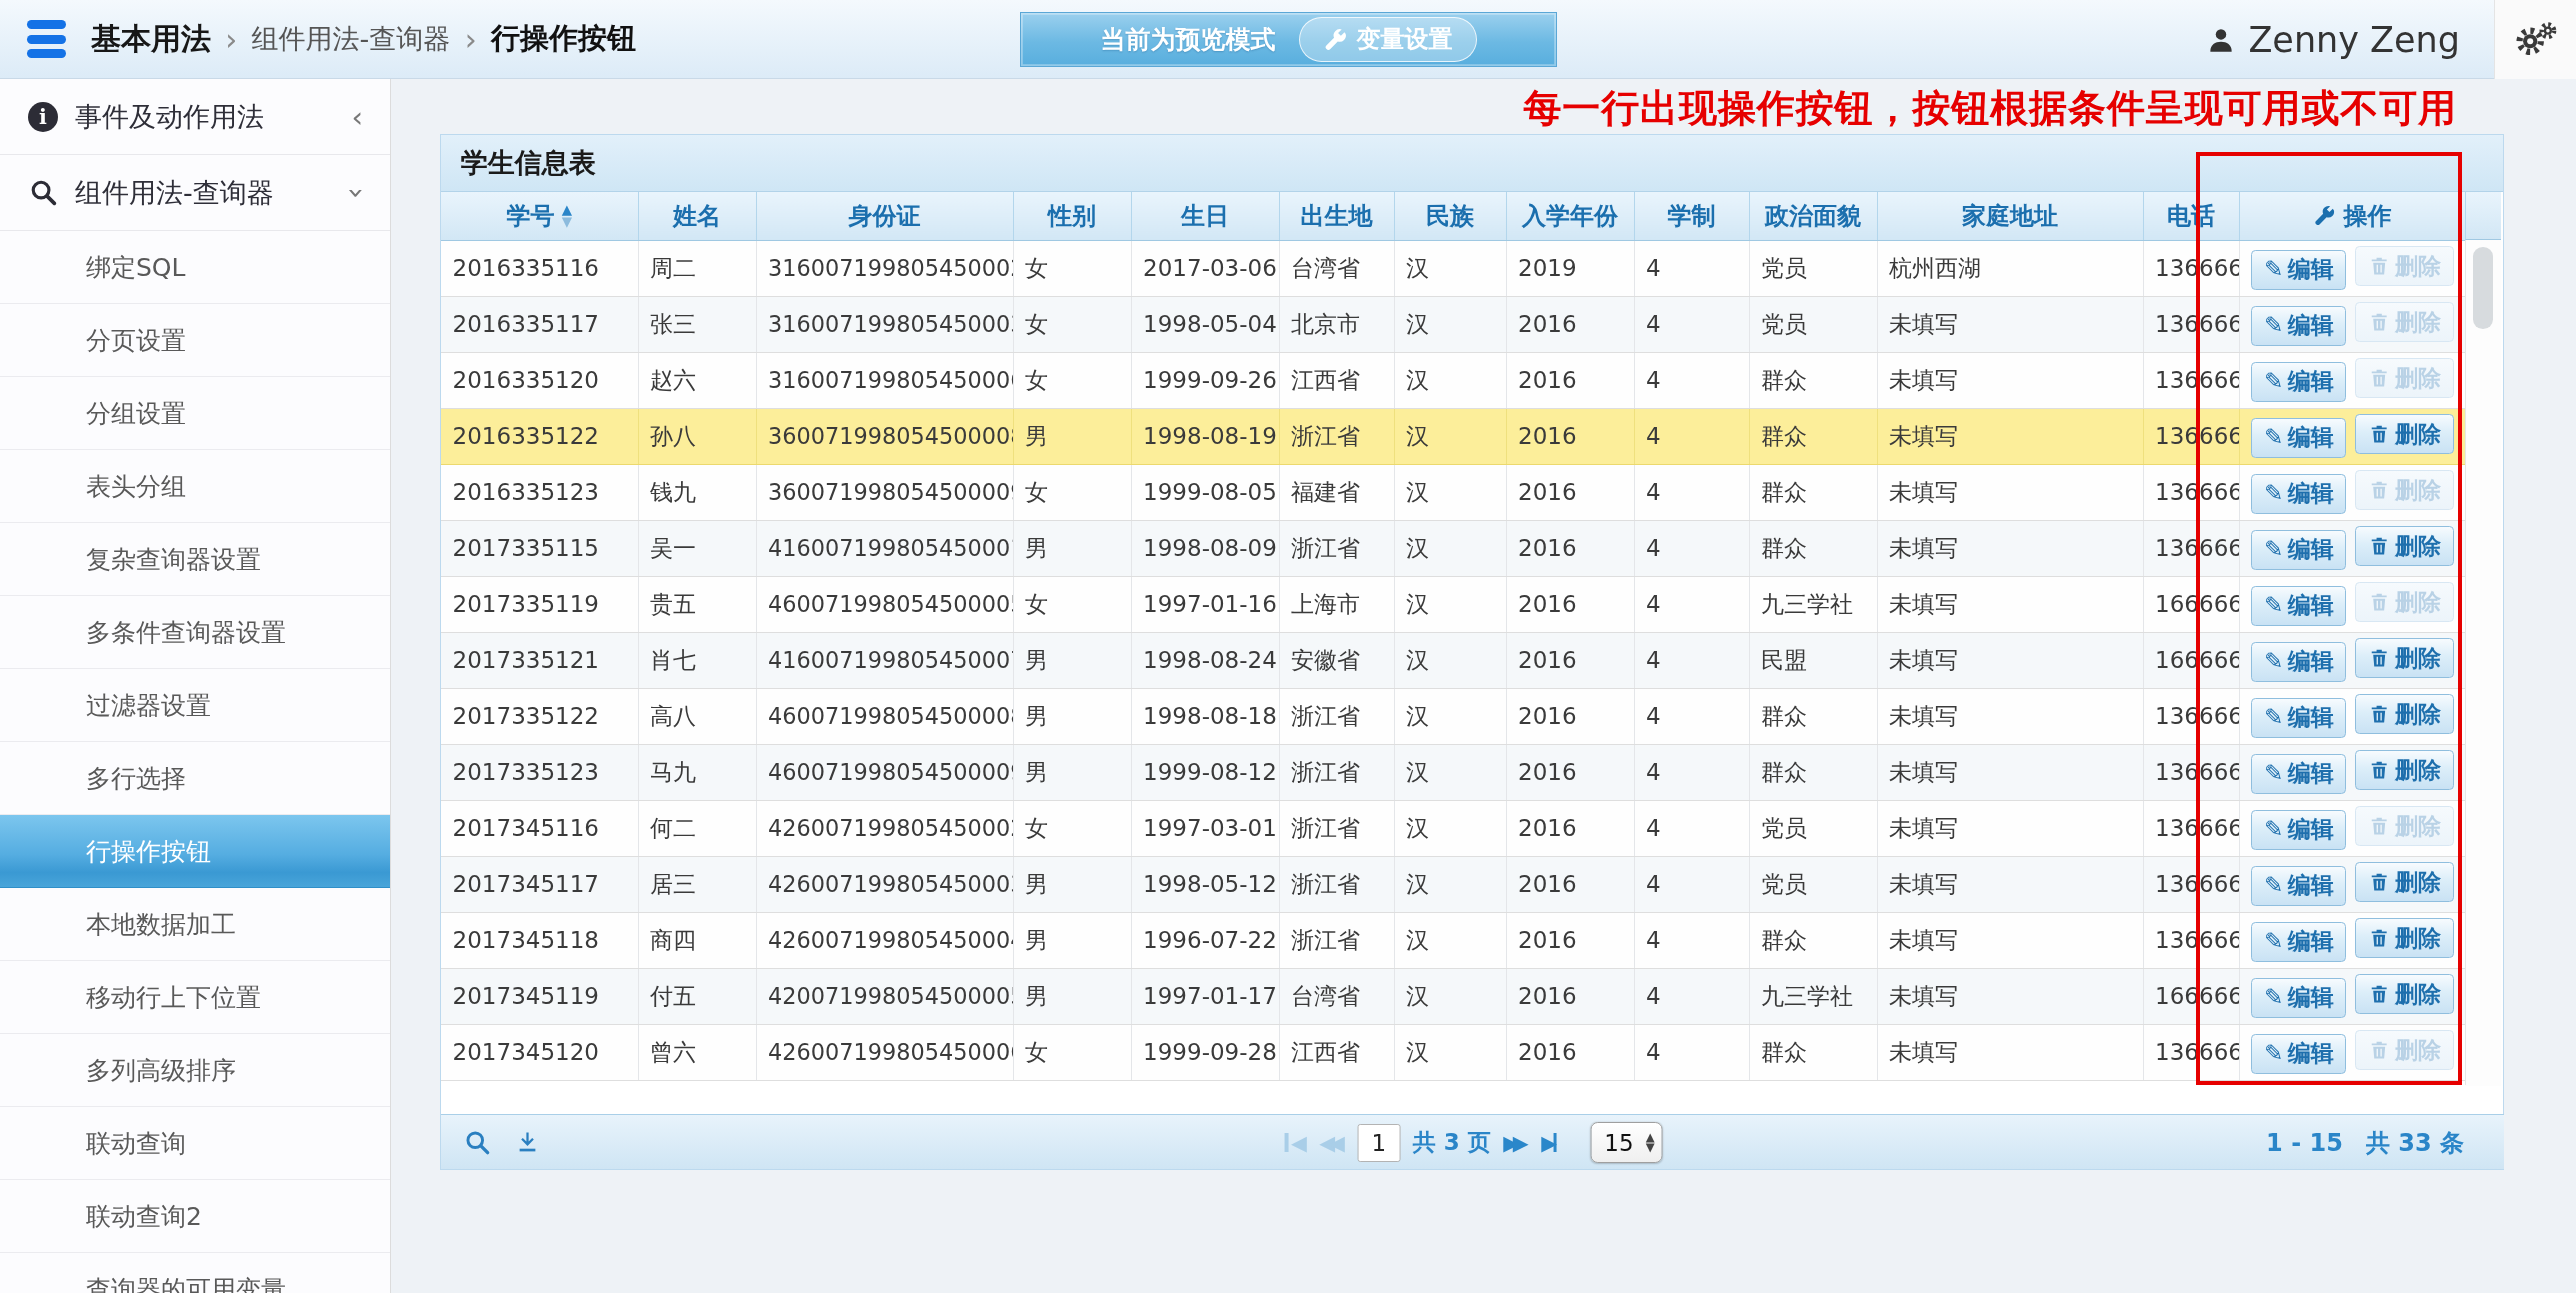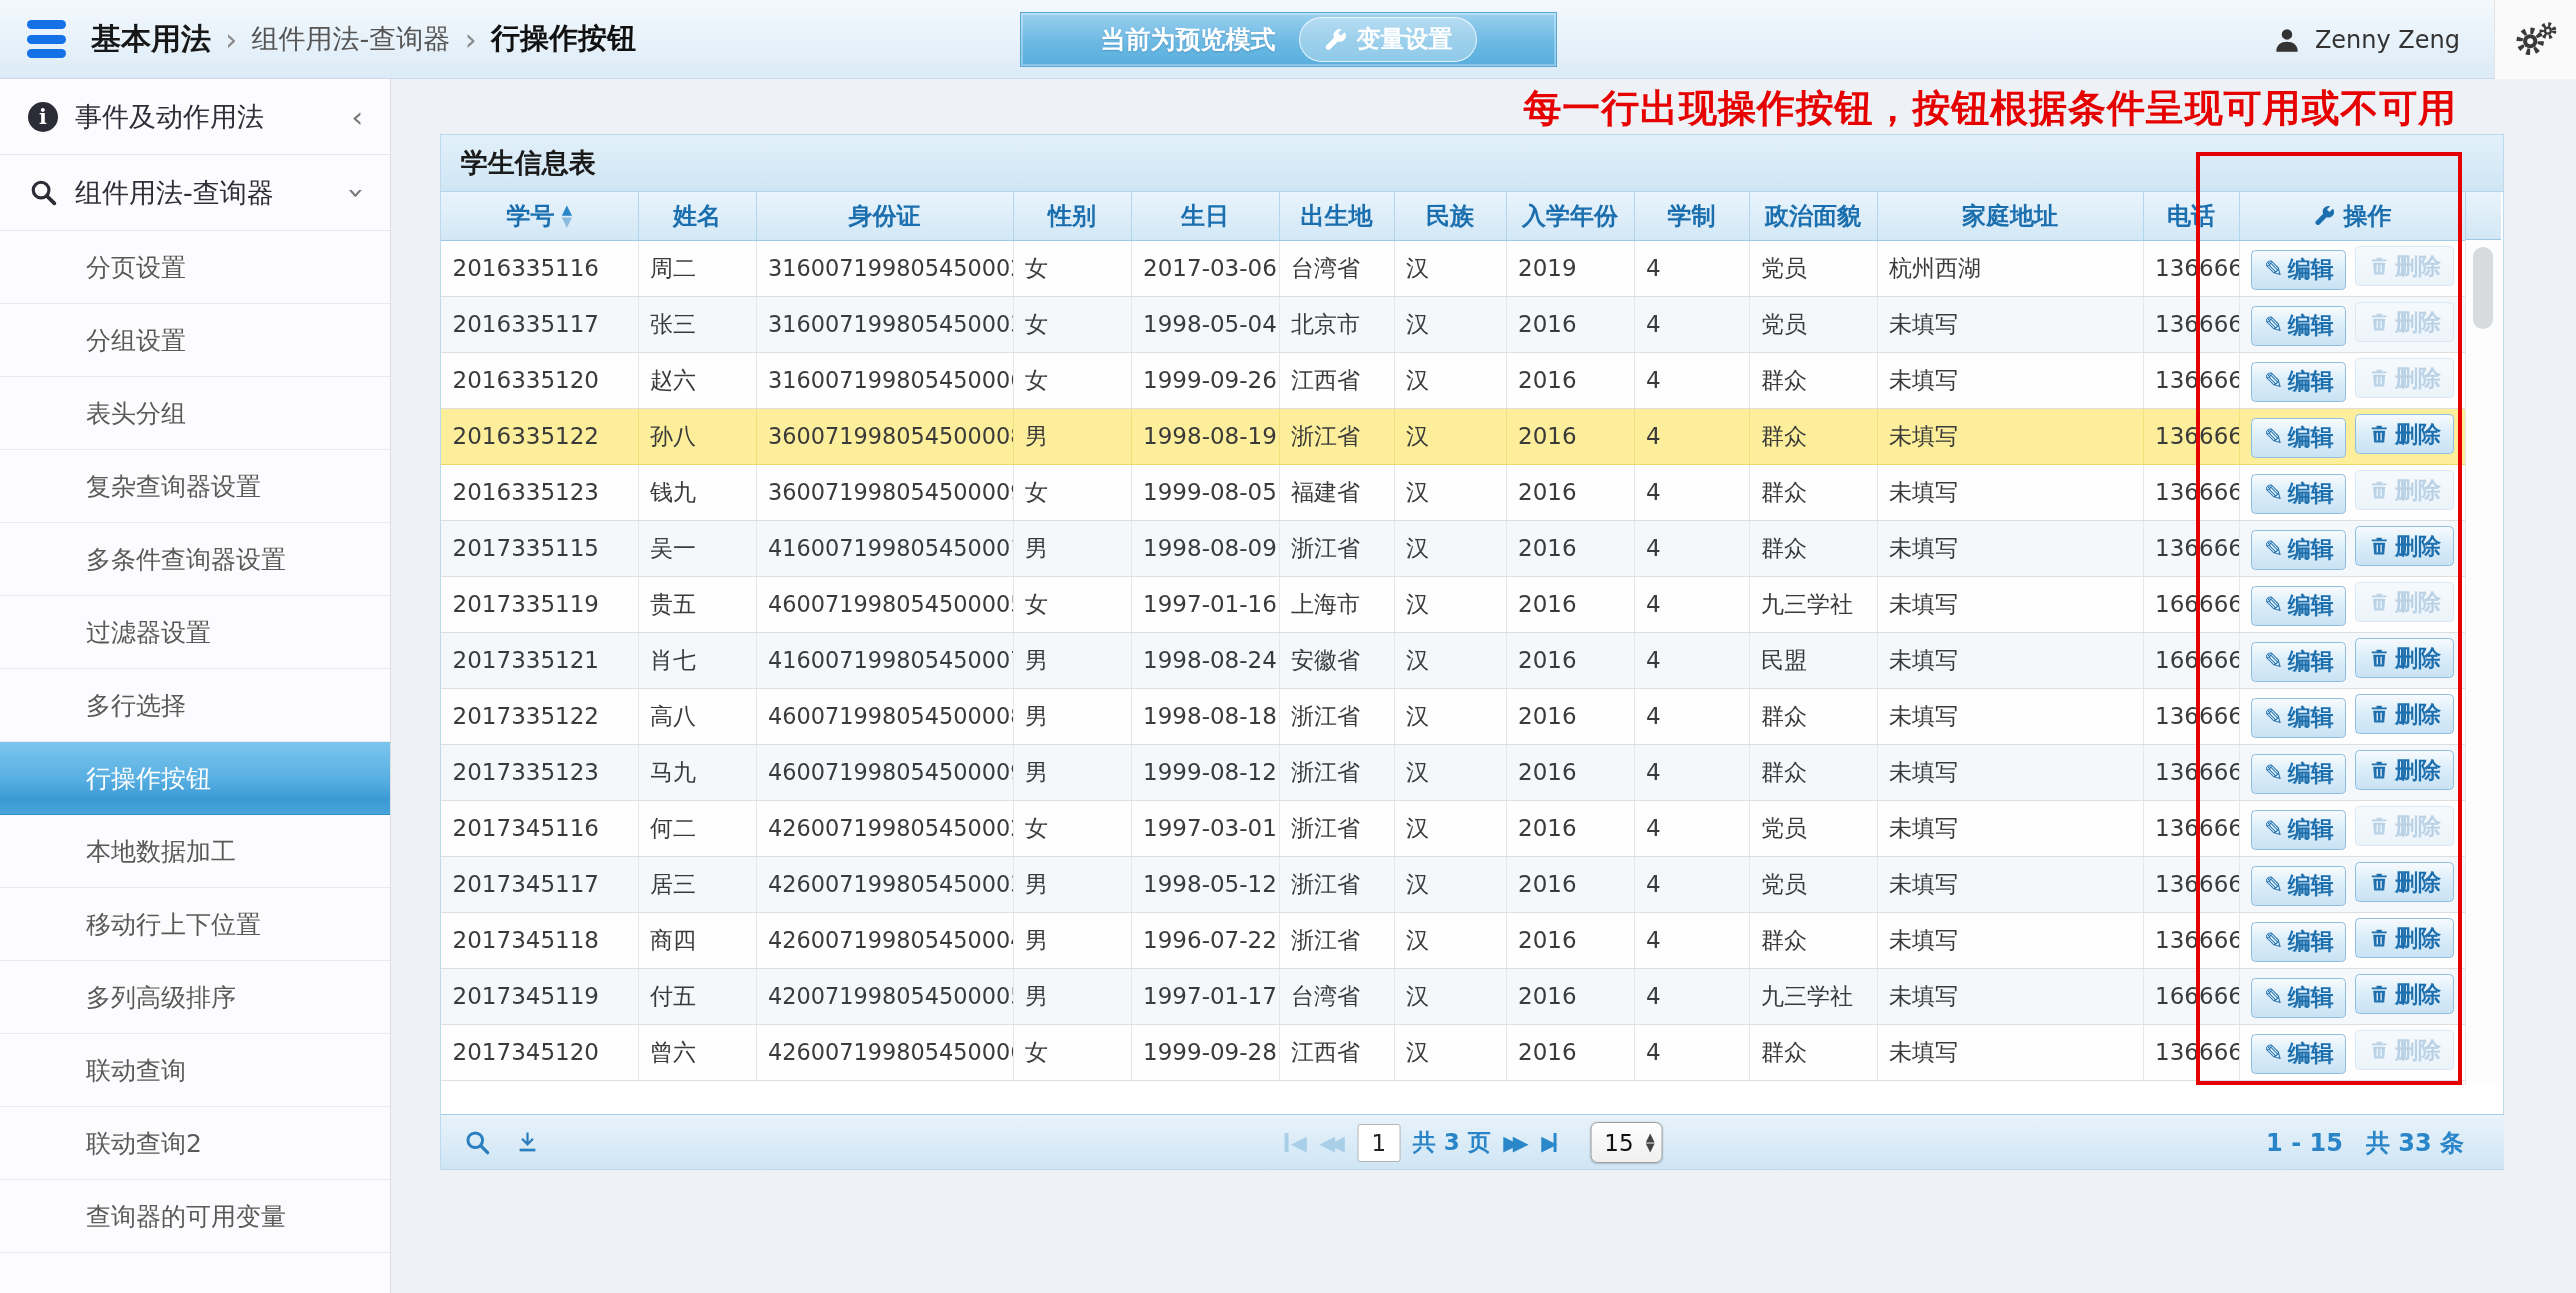--- a/index.html
+++ b/index.html
@@ -21,21 +21,21 @@
     background:linear-gradient(180deg,#9bd0ee 0%,#6cb9e3 55%,#58aede 100%);
     border:1.8px solid #5aa7d6; box-shadow:inset 0 0 0 1.8px rgba(255,255,255,.35);
     display:flex; align-items:center; justify-content:center; gap:23px; }
   .banner-text { font-size:25px; font-weight:bold; color:#fff; text-shadow:0 0.9px 1.8px rgba(0,60,110,.25); }
   .var-btn { display:inline-flex; align-items:center; gap:9px; height:45px; padding:0 23px;
     border-radius:23px; border:1.8px solid rgba(255,255,255,.8); background:rgba(255,255,255,.32);
     color:#fff; font-size:24px; font-weight:bold; cursor:pointer; font-family:inherit; }
   .var-btn svg { width:25px; height:25px; }
 
   .user { position:absolute; right:116px; top:0; height:79px; display:flex; align-items:center; gap:12.5px;
-    color:#333; font-size:24px; cursor:pointer; }
+    color:#333; font-size:35px; cursor:pointer; }
   .user svg { width:30px; height:30px; }
   .gear-zone { position:absolute; right:0; top:0; width:82px; height:79px; background:#fafafa;
     border-left:0.9px solid #e4e4e4; display:flex; align-items:center; justify-content:center; cursor:pointer; }
   .gear-zone svg { width:47px; height:39px; }
 
   
   .sidebar { position:absolute; left:0; top:79px; width:391px; height:1215px;
     background:#fcfcfe; border-right:0.9px solid #dcdcdc; overflow:hidden; z-index:20; }
   .side-group { height:76px; display:flex; align-items:center; padding:0 27px;
     font-size:27px; color:#2e2e38; border-bottom:0.9px solid #e8e8ec; cursor:pointer; }
@@ -173,20 +173,21 @@
     <span class="g-icon">
       <svg viewBox="0 0 24 24" width="29" height="29">
           <circle cx="10" cy="10" r="6.5" fill="none" stroke="#2c2c36" stroke-width="2.6"></circle>
           <line x1="15" y1="15" x2="21" y2="21" stroke="#2c2c36" stroke-width="3" stroke-linecap="round"></line>
         </svg>
     </span>
     <span>组件用法-查询器</span>
     <span class="chev down">›</span>
   </div>
   <div id="side-items">
+      <div class="side-item">绑定SQL</div>
       <div class="side-item">分页设置</div>
       <div class="side-item">分组设置</div>
       <div class="side-item">表头分组</div>
       <div class="side-item">复杂查询器设置</div>
       <div class="side-item">多条件查询器设置</div>
       <div class="side-item">过滤器设置</div>
       <div class="side-item">多行选择</div>
       <div class="side-item selected">行操作按钮</div>
       <div class="side-item">本地数据加工</div>
       <div class="side-item">移动行上下位置</div>

